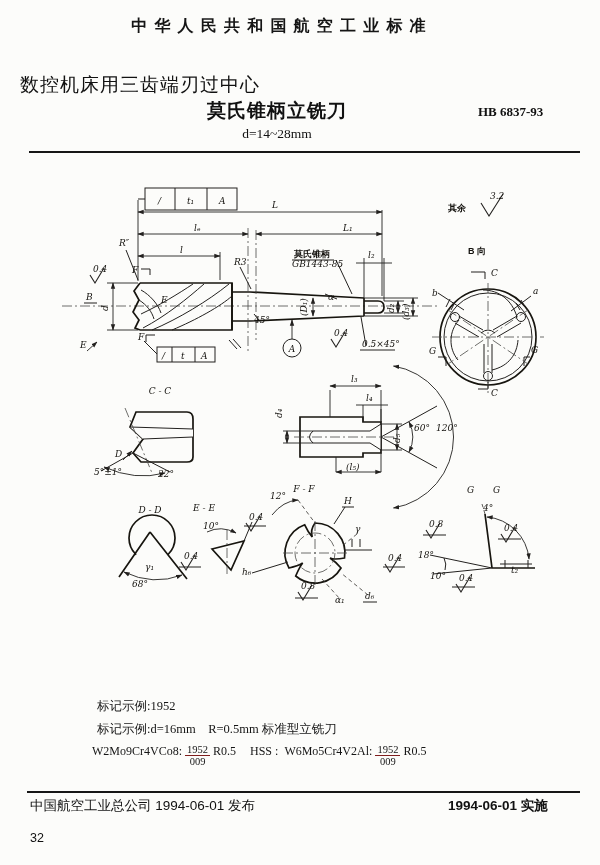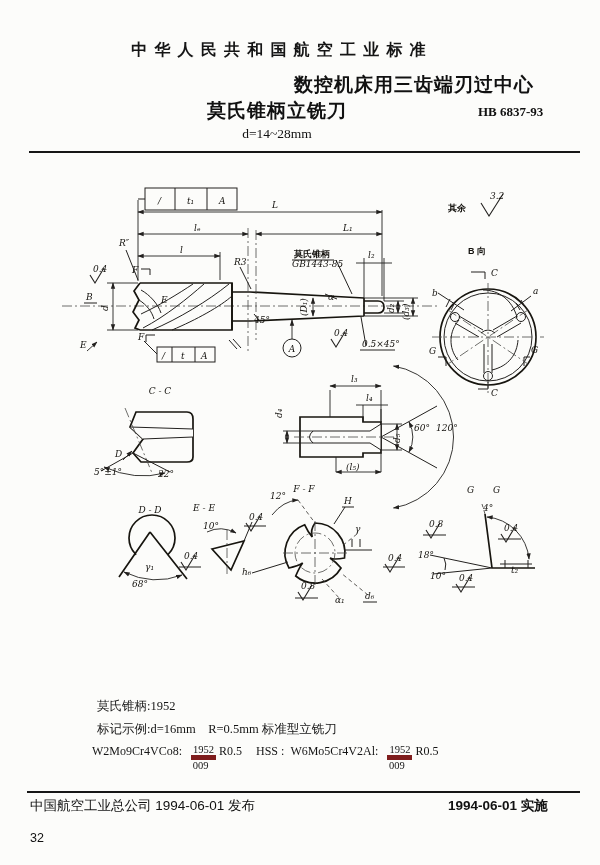--- a/index.html
+++ b/index.html
@@ -4,38 +4,38 @@
 <style>
   html,body{margin:0;padding:0;background:#e8e8e4;}
   .page{
     position:relative;width:600px;height:865px;margin:0 auto;
     background:#fcfcfa;overflow:hidden;
     font-family:"Liberation Sans",sans-serif;color:#111;
   }
   .abs{position:absolute;}
   .std-header{
     top:16px;left:20px;width:524px;text-align:center;
-    font-size:16px;font-weight:bold;letter-spacing:0.45em;color:#151515;margin-top:24px;
+    font-size:16px;font-weight:bold;letter-spacing:0.45em;color:#151515;
   }
-  .title1{top:72px;left:20px;width:514px;text-align:right;font-size:19px;font-weight:bold;letter-spacing:1px;}
+  .title1{top:72px;left:20px;width:514px;text-align:left;font-size:19px;font-weight:normal;letter-spacing:1px;}
   .title2{top:98px;left:20px;width:514px;text-align:center;font-size:19px;font-weight:bold;letter-spacing:1px;}
   .hb-code{top:104px;left:478px;font-size:13px;font-weight:bold;font-family:Liberation Serif, serif;}
   .size-range{top:126px;left:20px;width:514px;text-align:center;font-size:13.5px;font-family:"Liberation Serif",serif;}
   .rule{height:2px;background:#161616;}
   .rule-top{top:151px;left:29px;width:551px;}
   .rule-bottom{top:791px;left:27px;width:553px;}
   .note-line{font-family:"Liberation Serif",serif;font-size:12.5px;color:#151515;}
   .note-class{top:698px;left:97px;}
   .note-example{top:721px;left:97px;}
   .material-row{
     top:744px;left:92px;width:450px;display:flex;
     font-family:"Liberation Serif",serif;font-size:12px;color:#151515;
   }
   .frac{display:inline-flex;flex-direction:column;align-items:center;line-height:1.05;font-size:10.5px;margin:0 3px;}
-  .frac .top{border-bottom:5px solid #7f1d1d;padding:0 2px;margin-left:6px;}
+  .frac .top{border-bottom:1px solid #7f1d1d;padding:0 2px;}
   .gap-s{width:6px;}       .gap-m{width:14px;}
   .footer-left{top:797px;left:30px;font-size:13.5px;font-weight:normal;}
   .footer-right{top:797px;left:448px;font-size:13.5px;font-weight:bold;}
   .page-num{top:831px;left:30px;font-size:12.5px;font-family:Liberation Sans, sans-serif;}
   
   .ln{stroke:#23211f;stroke-width:1;fill:none;}
   .lt{stroke:#17150f;stroke-width:1.7;fill:none;}
   .dim{stroke:#23211f;stroke-width:0.9;fill:none;}
   .cl{stroke:#4a4a46;stroke-width:0.8;fill:none;stroke-dasharray:10 3 2 3;}
   .dsh{stroke:#33312d;stroke-width:0.8;fill:none;stroke-dasharray:4 3;}
@@ -452,21 +452,21 @@
         <g>
           <text x="511" y="403" class="lbl" font-size="9">t₂</text>
         </g>
         <g>
           <polyline points="456,414 461,422 470,407" class="fin"></polyline>
           <text x="459" y="411" class="lbl" font-size="7.5">0.4</text>
         </g>
       </g>
   </svg>
 
-  <div class="abs note-line note-class">莫氏锥柄:1952</div>
+  <div class="abs note-line note-class">标记示例:1952</div>
   <div class="abs note-line note-example">标记示例:d=16mm　R=0.5mm 标准型立铣刀</div>
 
   <div class="abs material-row">
     <span>W2Mo9Cr4VCo8:</span>
     <span class="frac">
       <span class="top">1952</span>
       <span>009</span>
     </span>
     <span>R0.5</span>
     <span class="gap-m"></span>

